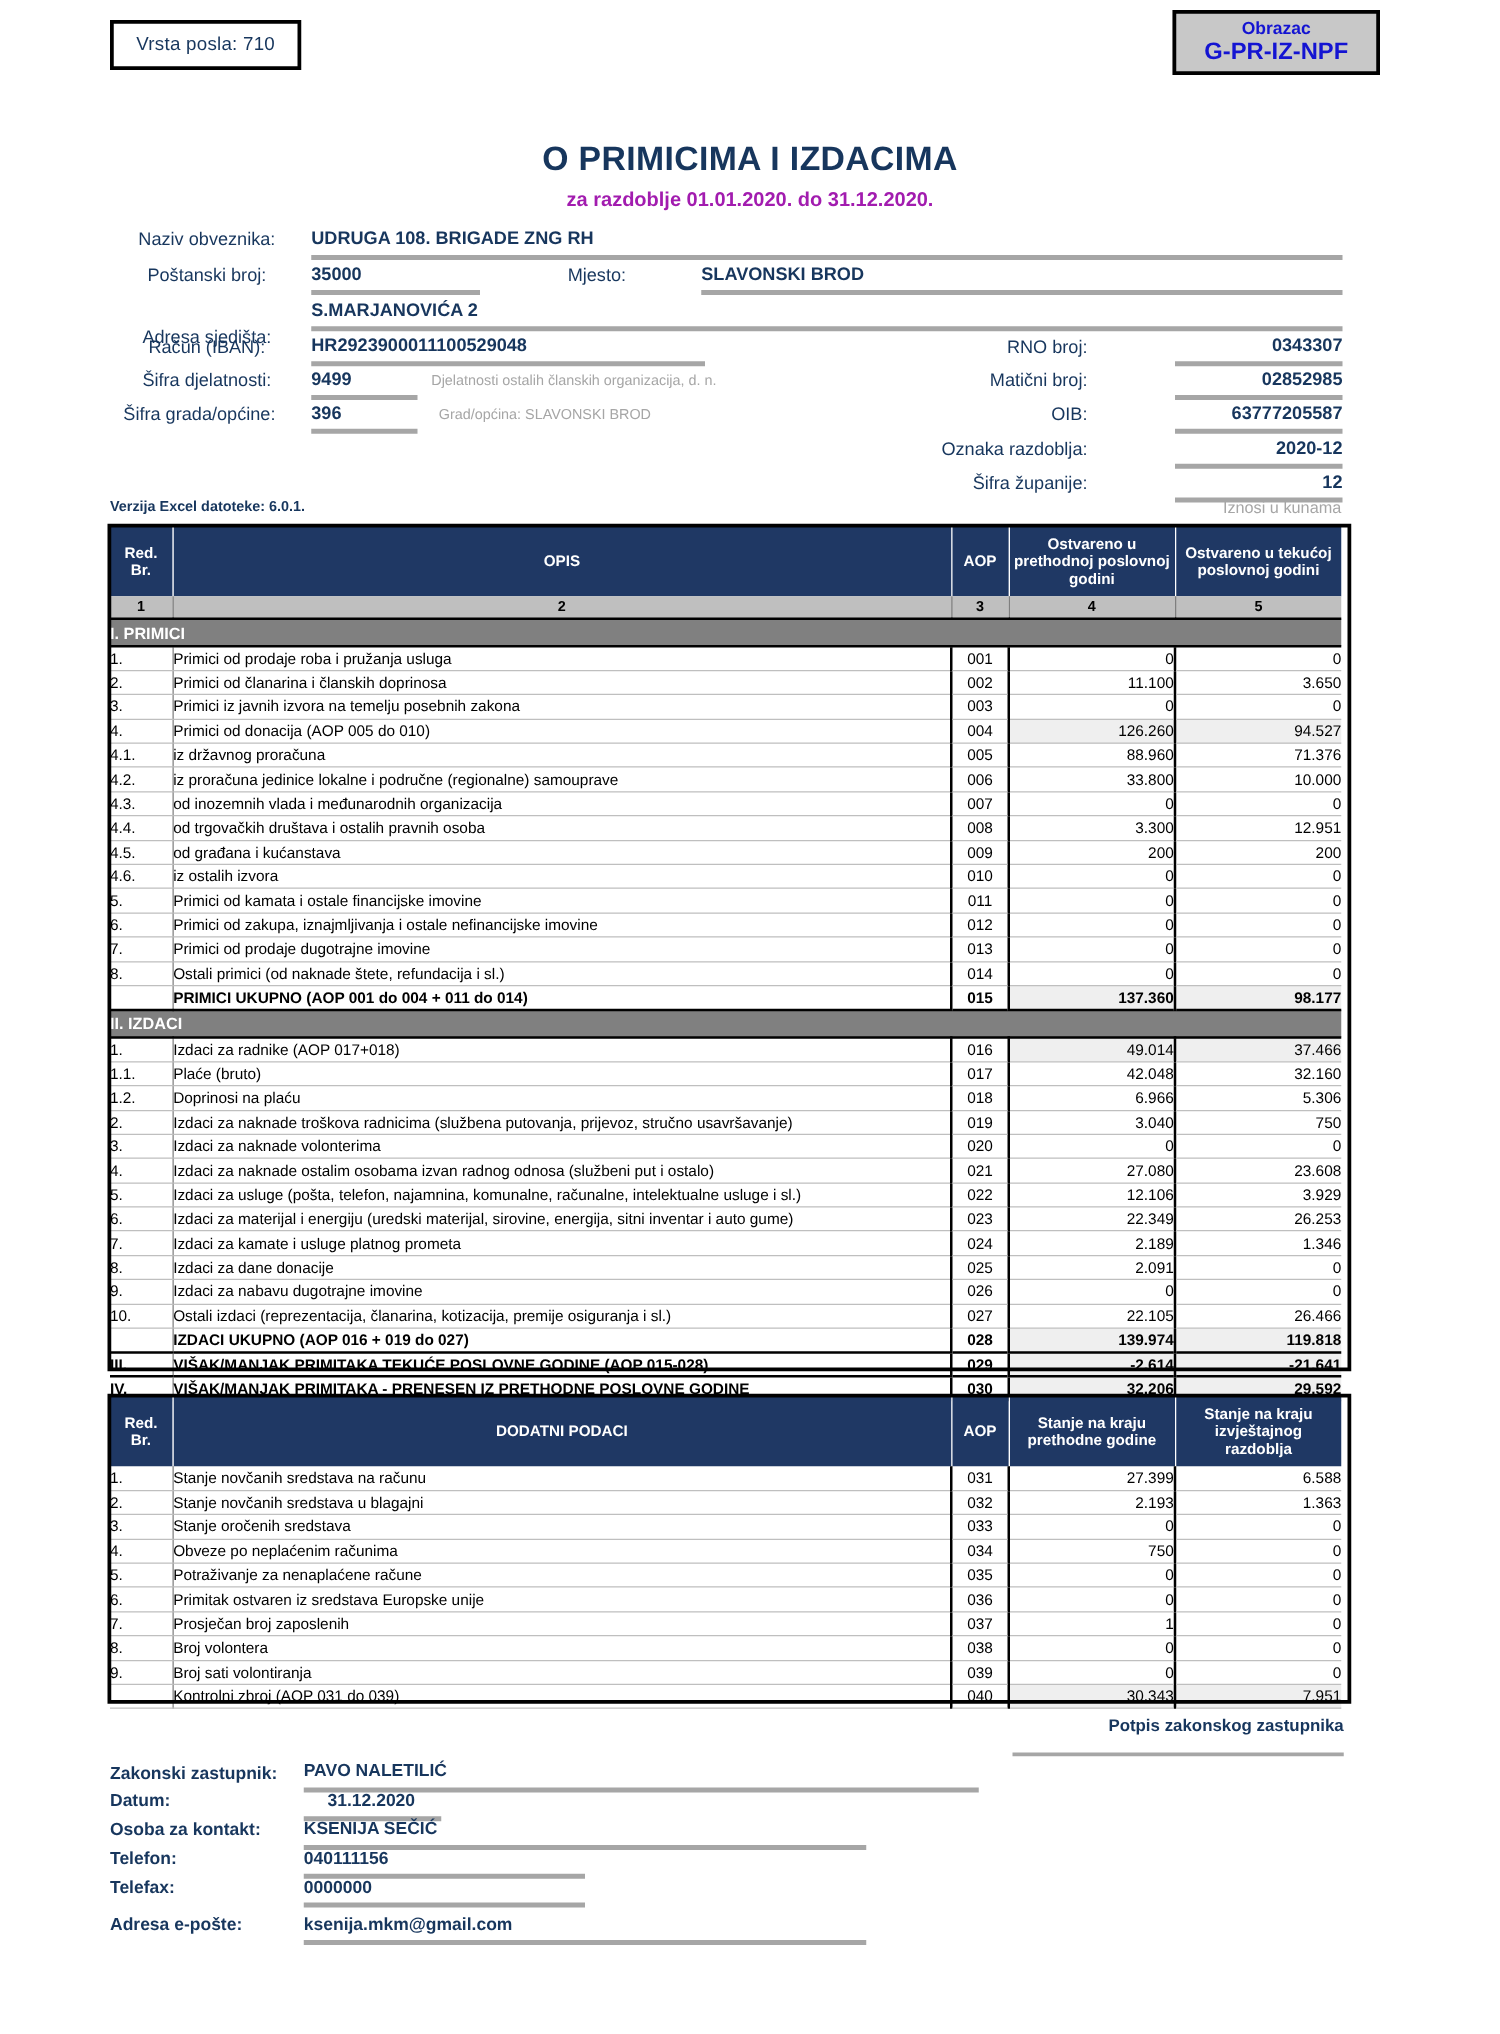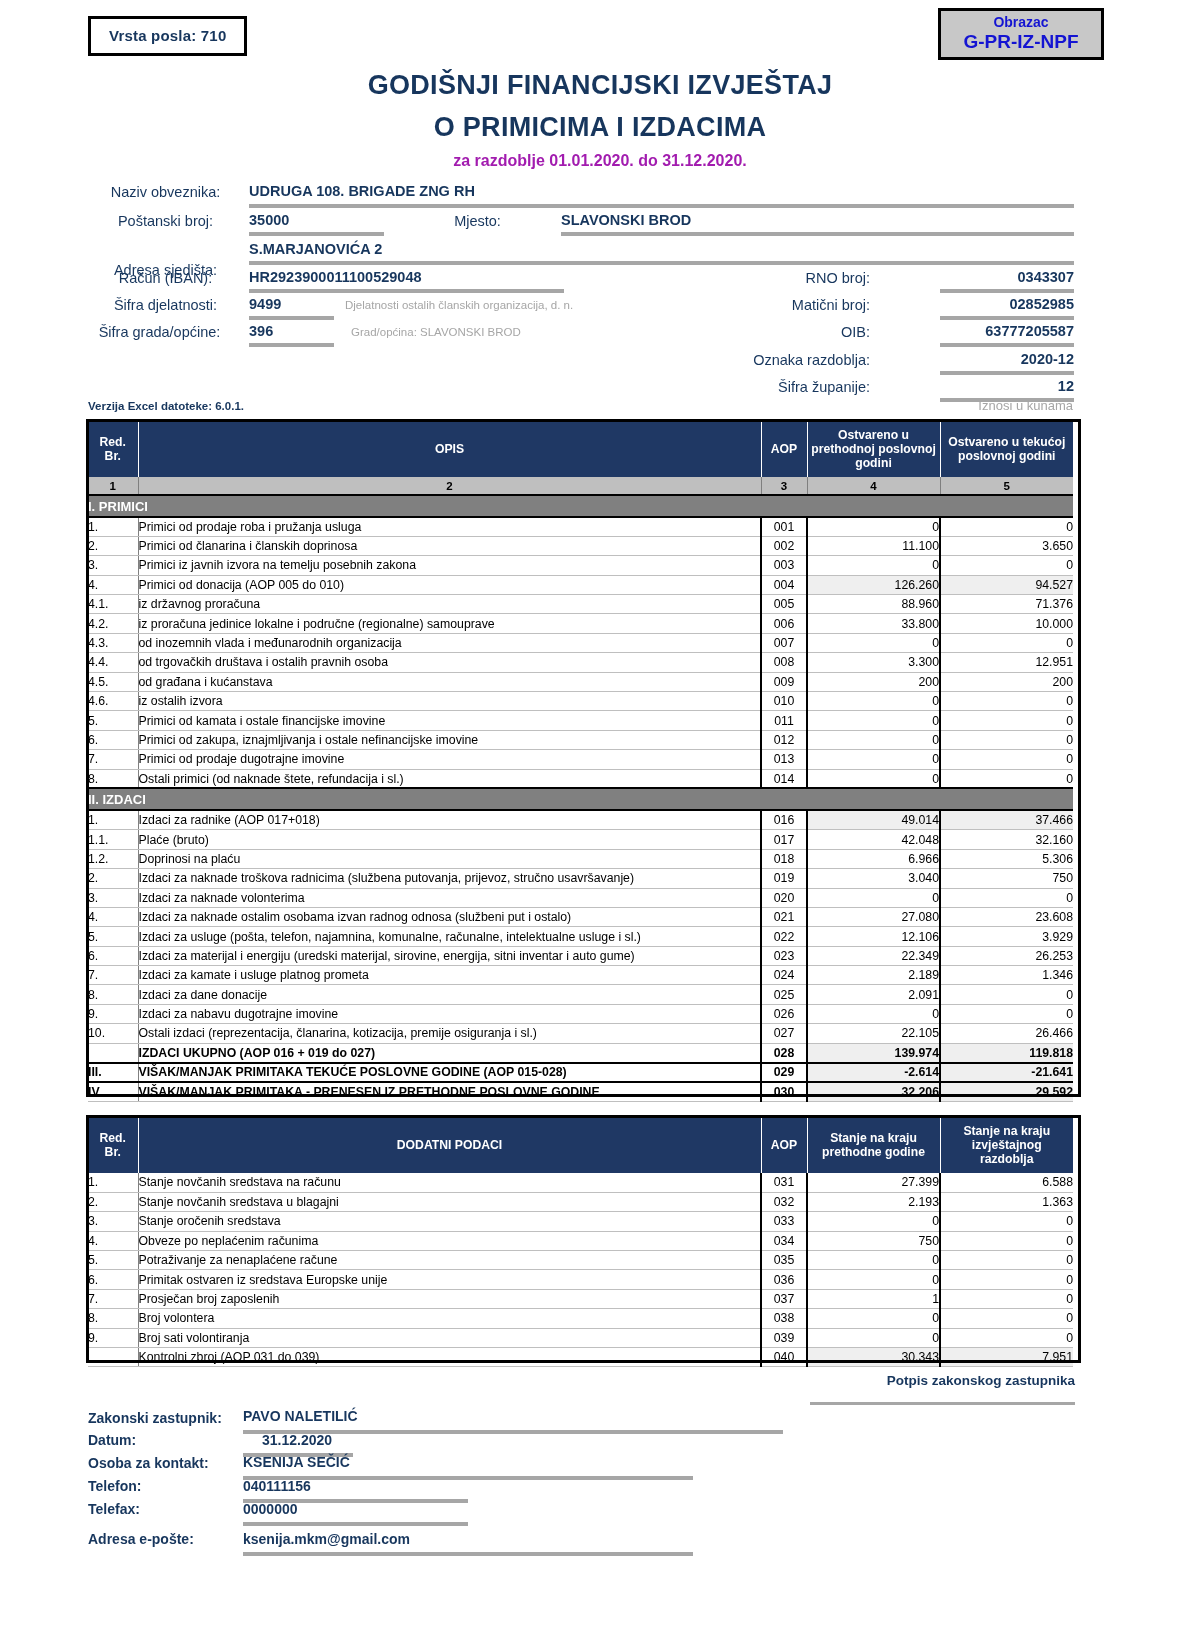--- a/index.html
+++ b/index.html
@@ -15,21 +15,21 @@
     position: relative;
     overflow: hidden;
   }
   .page { position: relative; width: 1200px; height: 1627px; }
 
   
   .vrsta-box {
     position: absolute; left: 88px; top: 16px;
     border: 3px solid #000; background: #fff;
     padding: 8px 18px 9px 18px;
-    font-size: 15px; font-weight: bold; color: #17365d;
+    font-size: 15px; font-weight: normal; color: #17365d;
     letter-spacing: 0.2px;
   }
   .obrazac-box {
     position: absolute; left: 938px; top: 8px; width: 160px;
     border: 3px solid #000; background: #c8c8c8;
     text-align: center; padding: 3px 0 4px 0;
     overflow: hidden;
   }
   .obrazac-box .l1 { font-size: 14px; font-weight: bold; color: #1414d2; line-height: 1.2; }
   .obrazac-box .l2 { font-size: 19px; font-weight: bold; color: #1414d2; line-height: 1.15; white-space: nowrap; }
@@ -160,21 +160,20 @@
 
 <div class="page">
 
   <div class="vrsta-box">Vrsta posla: 710</div>
 
   <div class="obrazac-box">
     <div class="l1">Obrazac</div>
     <div class="l2">G-PR-IZ-NPF</div>
   </div>
 
-  <div class="title1">GODIŠNJI FINANCIJSKI IZVJEŠTAJ</div>
   <div class="title2">O PRIMICIMA I IZDACIMA</div>
   <div class="title3">za razdoblje 01.01.2020. do 31.12.2020.</div>
 
   <div class="idblock">
 
     <div class="lbl" style="left:88px;top:6px;width:155px;">Naziv obveznika:</div>
     <div class="val" style="left:249px;top:5px;">UDRUGA 108. BRIGADE ZNG RH</div>
     <div class="uline" style="left:249px;top:26px;width:825px;"></div>
 
     <div class="lbl" style="left:88px;top:35px;width:155px;">Poštanski broj:</div>
@@ -348,20 +347,27 @@
           <td class="c-v c-v1">0</td>
           <td class="c-v c-v2">0</td>
         </tr>
         <tr class="d">
           <td class="c-rb">8.</td>
           <td class="c-desc">Ostali primici (od naknade štete, refundacija i sl.)</td>
           <td class="c-aop">014</td>
           <td class="c-v c-v1">0</td>
           <td class="c-v c-v2">0</td>
         </tr>
+        <tr class="d tot shade">
+          <td class="c-rb"></td>
+          <td class="c-desc desc-bold">PRIMICI UKUPNO  (AOP 001 do 004 + 011 do 014)</td>
+          <td class="c-aop">015</td>
+          <td class="c-v c-v1">137.360</td>
+          <td class="c-v c-v2">98.177</td>
+        </tr>
       </tbody>
     <tbody>
       <tr class="band">
         <td colspan="5">II. IZDACI</td>
       </tr>
     </tbody>
     <tbody id="main-rows-2">
         <tr class="d shade">
           <td class="c-rb">1.</td>
           <td class="c-desc">Izdaci za radnike (AOP 017+018)</td>

